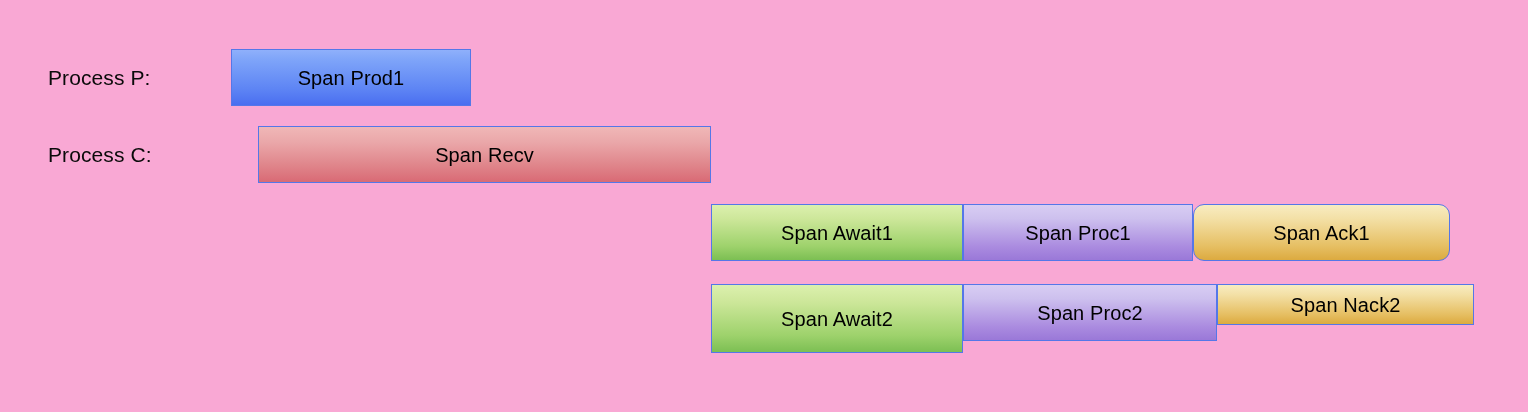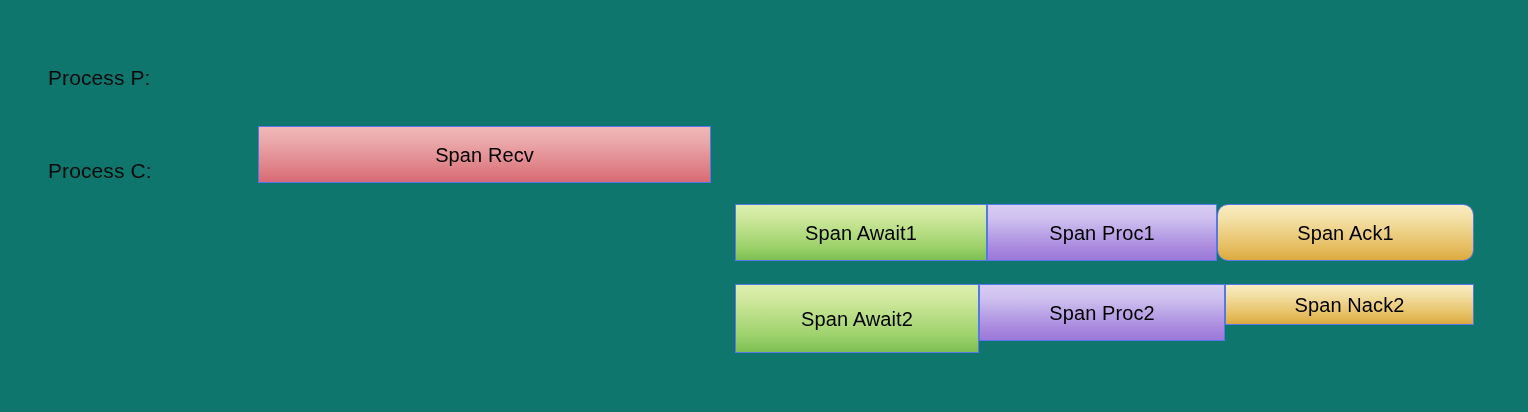--- a/index.html
+++ b/index.html
@@ -10,21 +10,21 @@
   }
   body {
     font-family: "Liberation Sans", sans-serif;
     -webkit-font-smoothing: antialiased;
   }
 
   #canvas {
     position: relative;
     width: 1528px;
     height: 412px;
-    background: #0f766e;
+    background: #f9a8d4;
     overflow: hidden;
   }
 
   
   .row-label {
     position: absolute;
     font-size: 21px;
     line-height: 1;
     color: #0a0a0a;
     white-space: nowrap;
@@ -54,21 +54,20 @@
 
   
   .fill-blue {
     background: linear-gradient(to bottom, #8fb0fb 0%, #7ea4f9 18%, #5d84f4 72%, #4a6ef0 100%);
   }
   .fill-red {
     background: linear-gradient(to bottom, #f0b7b7 0%, #eaa7a9 28%, #df8389 72%, #d96a75 100%);
   }
   .fill-green {
     background: linear-gradient(to bottom, #dcf0ae 0%, #cde79a 25%, #9ed26c 75%, #7cbf53 100%);
-    margin-left: 24px;
   }
   .fill-purple {
     background: linear-gradient(to bottom, #d8cdf3 0%, #cdc0ee 25%, #ab8ce0 75%, #9a78d8 100%);
   }
   .fill-orange {
     background: linear-gradient(to bottom, #f8ecc1 0%, #f3e0a6 25%, #e6bf63 75%, #dcaa40 100%);
   }
 
   
   .seg + .seg {
@@ -76,23 +75,26 @@
   }
 </style>
 </head>
 <body>
 
 <div id="canvas">
 
   <div class="row-label" style="left:48px; top:67px;">Process P:</div>
 
   <div class="span-group" style="left:231px; top:49px; width:480px; height:57px; display:flex;">
+    <div class="span-box seg fill-blue" style="position:relative; left:0; top:0; width:240px; height:57px;">
+      <span>Span Prod1</span>
+    </div>
   </div>
 
-  <div class="row-label" style="left:48px; top:144px;margin-top:16px;">Process C:</div>
+  <div class="row-label" style="left:48px; top:144px;">Process C:</div>
 
   <div class="span-group" style="left:258px; top:126px; width:453px; height:57px; display:flex;">
     <div class="span-box seg fill-red" style="position:relative; left:0; top:0; width:453px; height:57px;">
       <span>Span Recv</span>
     </div>
   </div>
 
   <div class="span-group" style="left:711px; top:204px; width:763px; height:57px; display:flex;">
     <div class="span-box seg fill-green" style="position:relative; left:0; top:0; width:252px; height:57px;">
       <span>Span Await1</span>

